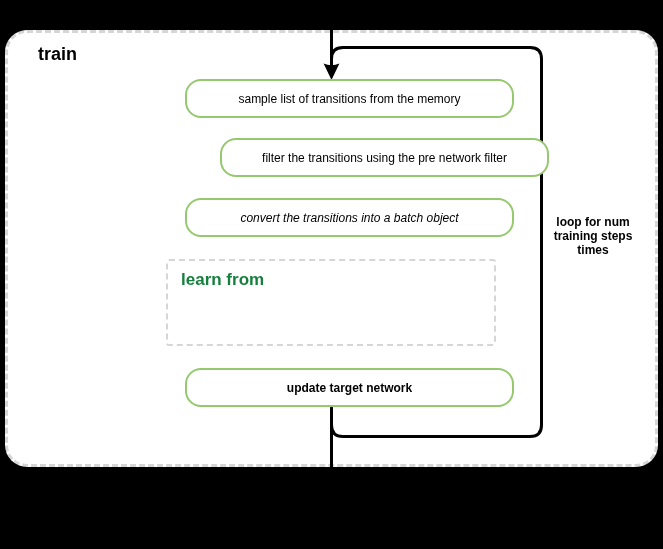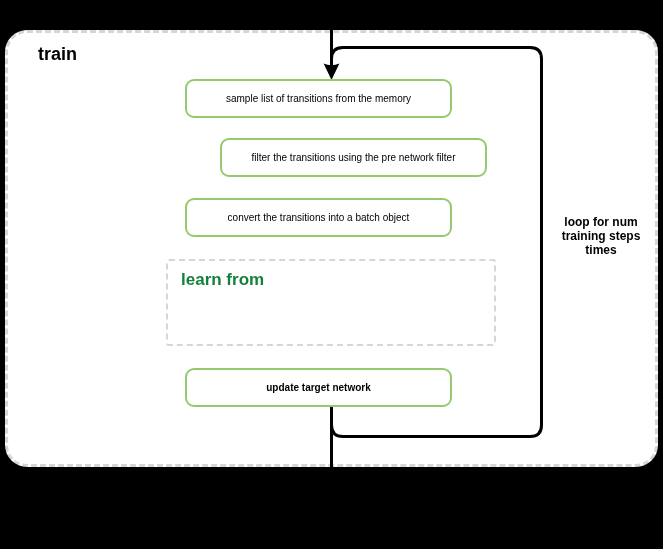--- a/index.html
+++ b/index.html
@@ -39,34 +39,34 @@
     stroke-width: 3;
   }
   .connectors .head {
     fill: var(--connector, #000000);
     stroke: none;
   }
   .node {
     position: absolute;
     box-sizing: border-box;
     left: 185px;
-    width: 267px; height: 39px;
+    width: 329px; height: 39px;
     background: var(--surface, #ffffff);
     border: 2.5px solid var(--node-border, #96c96f);
-    border-radius: 9px;
+    border-radius: 16px;
     display: flex;
     align-items: center;
     justify-content: center;
     text-align: center;
-    font-size: 10px;
+    font-size: 12px;
     color: #000;
   }
   .node-sample  { top: 79px; }
   .node-filter  { top: 138px; margin-left: 35px; }
-  .node-convert { top: 198px; }
+  .node-convert { top: 198px; font-style: italic; }
   .node-update  { top: 368px; font-weight: bold; }
   .node-learn {
     position: absolute;
     box-sizing: border-box;
     left: 166px; top: 259px;
     width: 330px; height: 87px;
     background: var(--surface, #ffffff);
     border: 2px dashed var(--dashed-border, #d6d6d6);
     border-radius: 3px;
     padding: 8px 13px;
@@ -77,21 +77,20 @@
   }
   .loop-annotation {
     position: absolute;
     left: 544px; top: 215px;
     width: 98px;
     text-align: center;
     font-size: 12px;
     font-weight: bold;
     line-height: 14px;
     color: #000;
-    padding-left: 8px;
   }
 </style>
 </head>
 <body>
 
 <div class="stage">
 
   <div class="group-container"></div>
 
   <div class="group-title">train</div>

